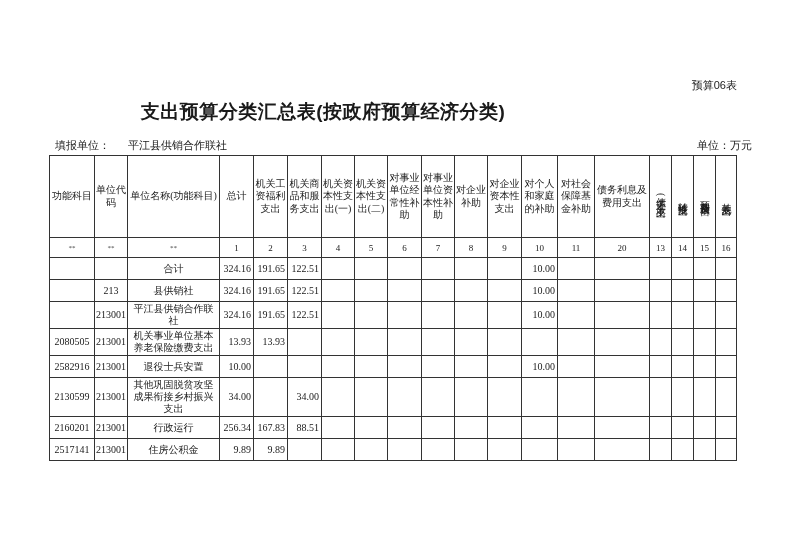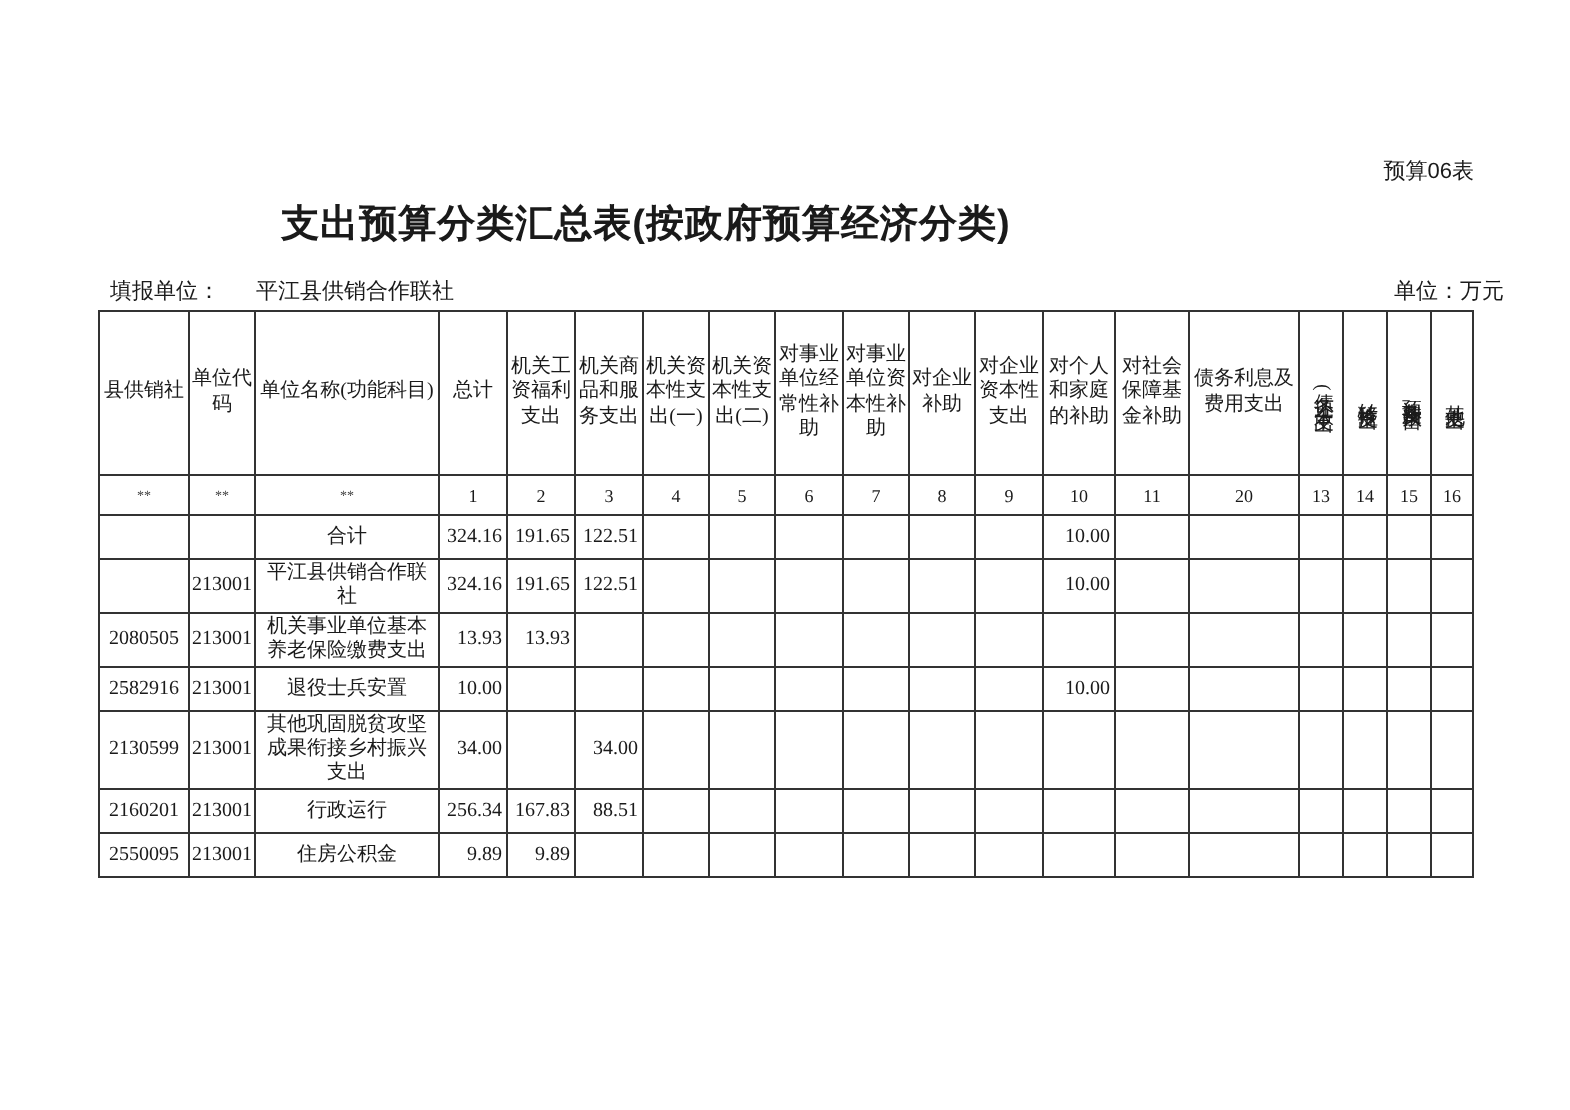--- a/index.html
+++ b/index.html
@@ -57,21 +57,21 @@
     <col style="width:36px">
       <col style="width:37px">
       <col style="width:55px">
       <col style="width:22px">
     <col style="width:22px">
       <col style="width:22px">
       <col style="width:21px">
   </colgroup>
   <thead>
     <tr>
-      <th>县供销社</th>
+      <th>功能科目</th>
       <th>单位代码</th>
       <th>单位名称(功能科目)</th>
       <th>总计</th>
       <th>机关工资福利支出</th>
       <th>机关商品和服务支出</th>
       <th>机关资本性支出(一)</th>
       <th>机关资本性支出(二)</th>
       <th>对事业单位经常性补助</th>
       <th>对事业单位资本性补助</th>
       <th>对企业补助</th>
@@ -123,20 +123,41 @@
       <td>10.00</td>
       <td></td>
       <td></td>
       <td></td>
       <td></td>
       <td></td>
       <td></td>
     </tr>
     <tr>
       <td></td>
+      <td>213</td>
+      <td>县供销社</td>
+      <td>324.16</td>
+      <td>191.65</td>
+      <td>122.51</td>
+      <td></td>
+      <td></td>
+      <td></td>
+      <td></td>
+      <td></td>
+      <td></td>
+      <td>10.00</td>
+      <td></td>
+      <td></td>
+      <td></td>
+      <td></td>
+      <td></td>
+      <td></td>
+    </tr>
+    <tr>
+      <td></td>
       <td>213001</td>
       <td>平江县供销合作联社</td>
       <td>324.16</td>
       <td>191.65</td>
       <td>122.51</td>
       <td></td>
       <td></td>
       <td></td>
       <td></td>
       <td></td>
@@ -227,21 +248,21 @@
       <td></td>
       <td></td>
       <td></td>
       <td></td>
       <td></td>
       <td></td>
       <td></td>
       <td></td>
     </tr>
     <tr>
-      <td>2550095</td>
+      <td>2517141</td>
       <td>213001</td>
       <td>住房公积金</td>
       <td>9.89</td>
       <td>9.89</td>
       <td></td>
       <td></td>
       <td></td>
       <td></td>
       <td></td>
       <td></td>

